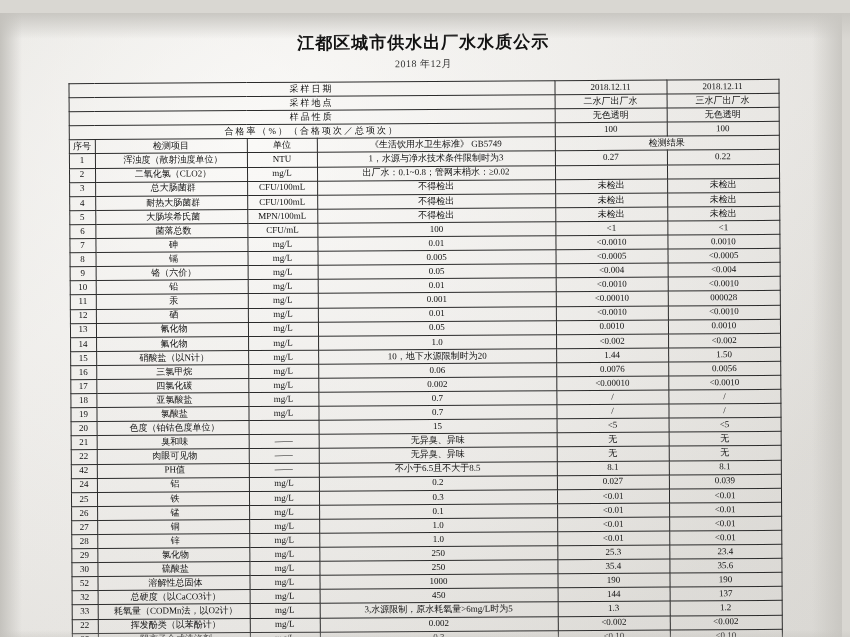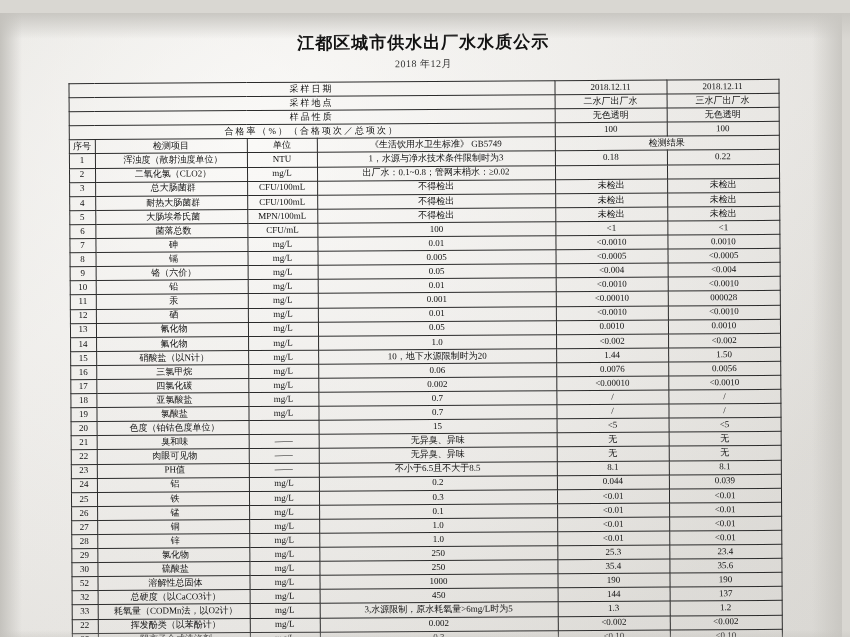--- a/index.html
+++ b/index.html
@@ -152,21 +152,21 @@
         </tr>
       </tbody>
       <tbody id="rows-body">
           <tr>
             <td>1</td>
             <td>
               <span class="item-txt">浑浊度（散射浊度单位）</span>
             </td>
             <td>NTU</td>
             <td>1，水源与净水技术条件限制时为3</td>
-            <td>0.18</td>
+            <td>0.27</td>
             <td>0.22</td>
           </tr>
           <tr>
             <td>2</td>
             <td>
               <span class="item-txt">二氧化氯（CLO2）</span>
             </td>
             <td>mg/L</td>
             <td>出厂水：0.1~0.8；管网末梢水：≥0.02</td>
             <td></td>
@@ -366,37 +366,37 @@
             <td>22</td>
             <td>
               <span class="item-txt">肉眼可见物</span>
             </td>
             <td>——</td>
             <td>无异臭、异味</td>
             <td>无</td>
             <td>无</td>
           </tr>
           <tr>
-            <td>23</td>
+            <td>42</td>
             <td>
               <span class="item-txt">PH值</span>
             </td>
             <td>——</td>
             <td>不小于6.5且不大于8.5</td>
             <td>8.1</td>
             <td>8.1</td>
           </tr>
           <tr>
             <td>24</td>
             <td>
               <span class="item-txt">铝</span>
             </td>
             <td>mg/L</td>
             <td>0.2</td>
-            <td>0.044</td>
+            <td>0.027</td>
             <td>0.039</td>
           </tr>
           <tr>
             <td>25</td>
             <td>
               <span class="item-txt">铁</span>
             </td>
             <td>mg/L</td>
             <td>0.3</td>
             <td>&lt;0.01</td>

